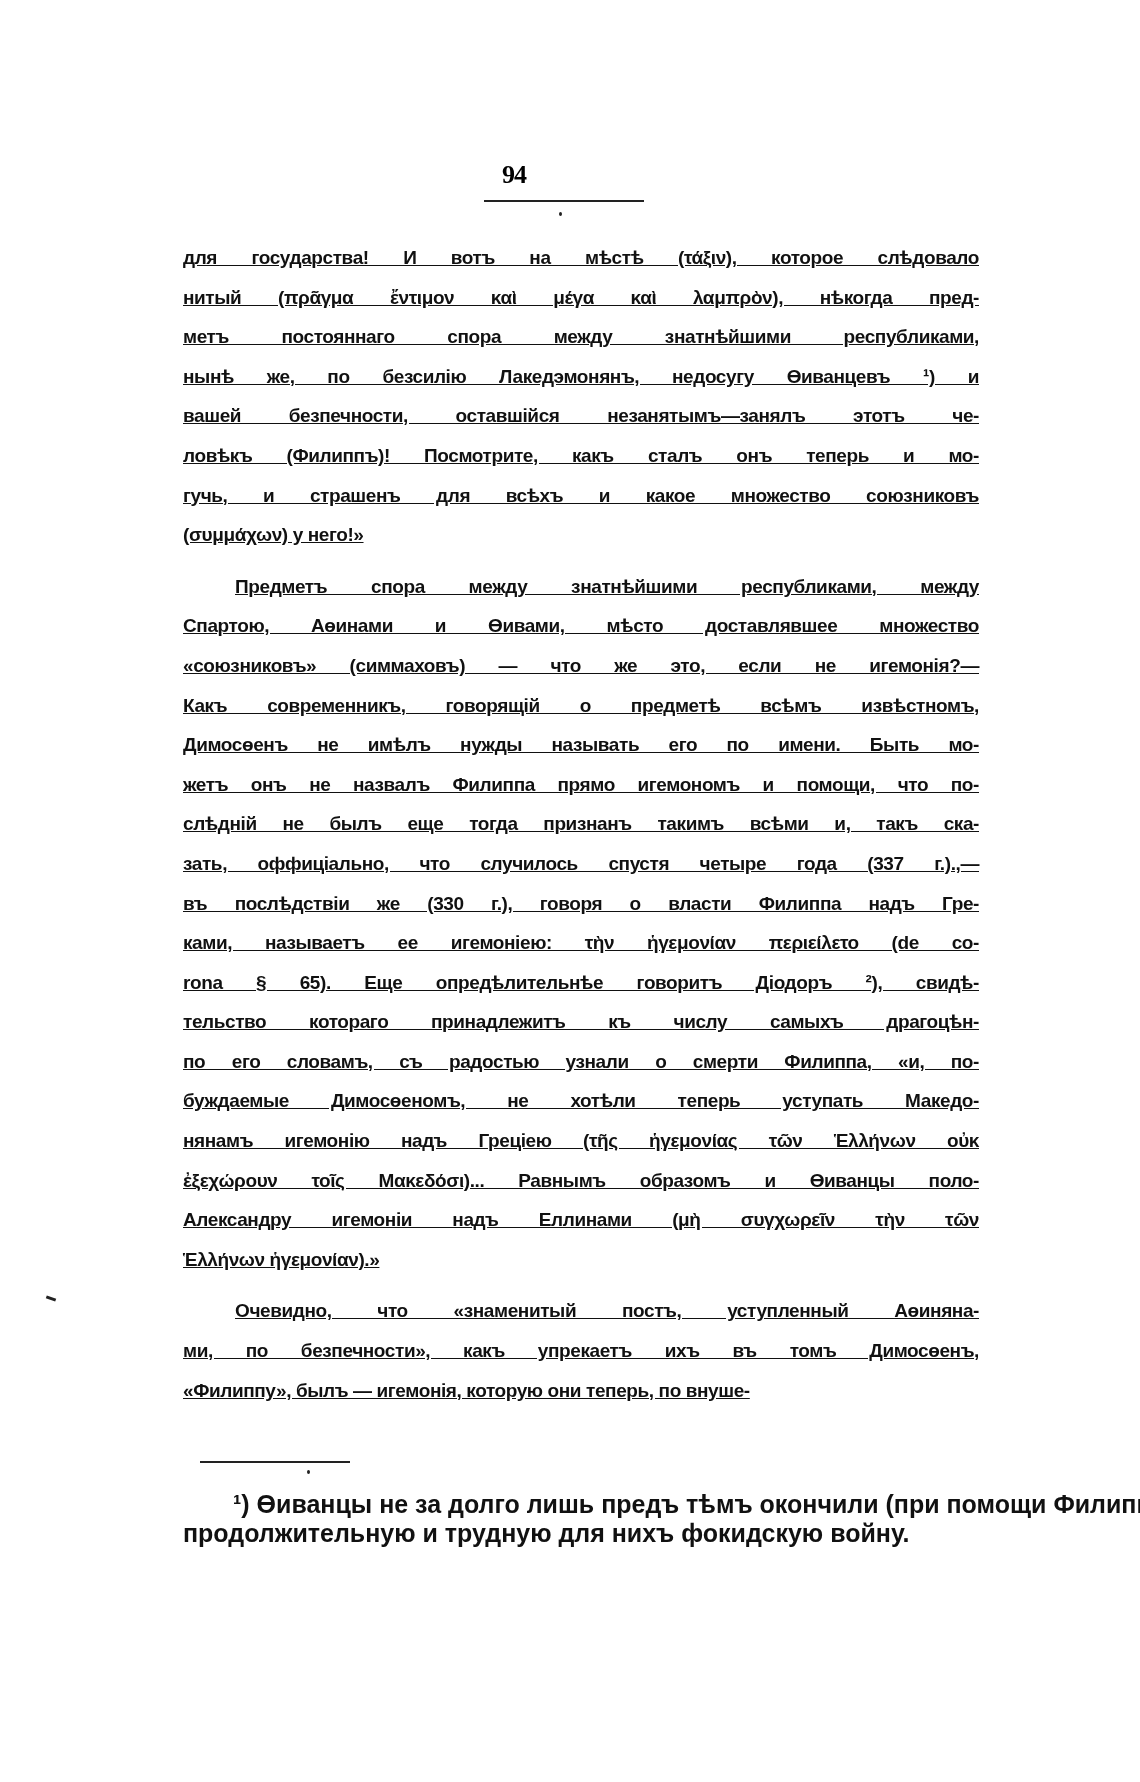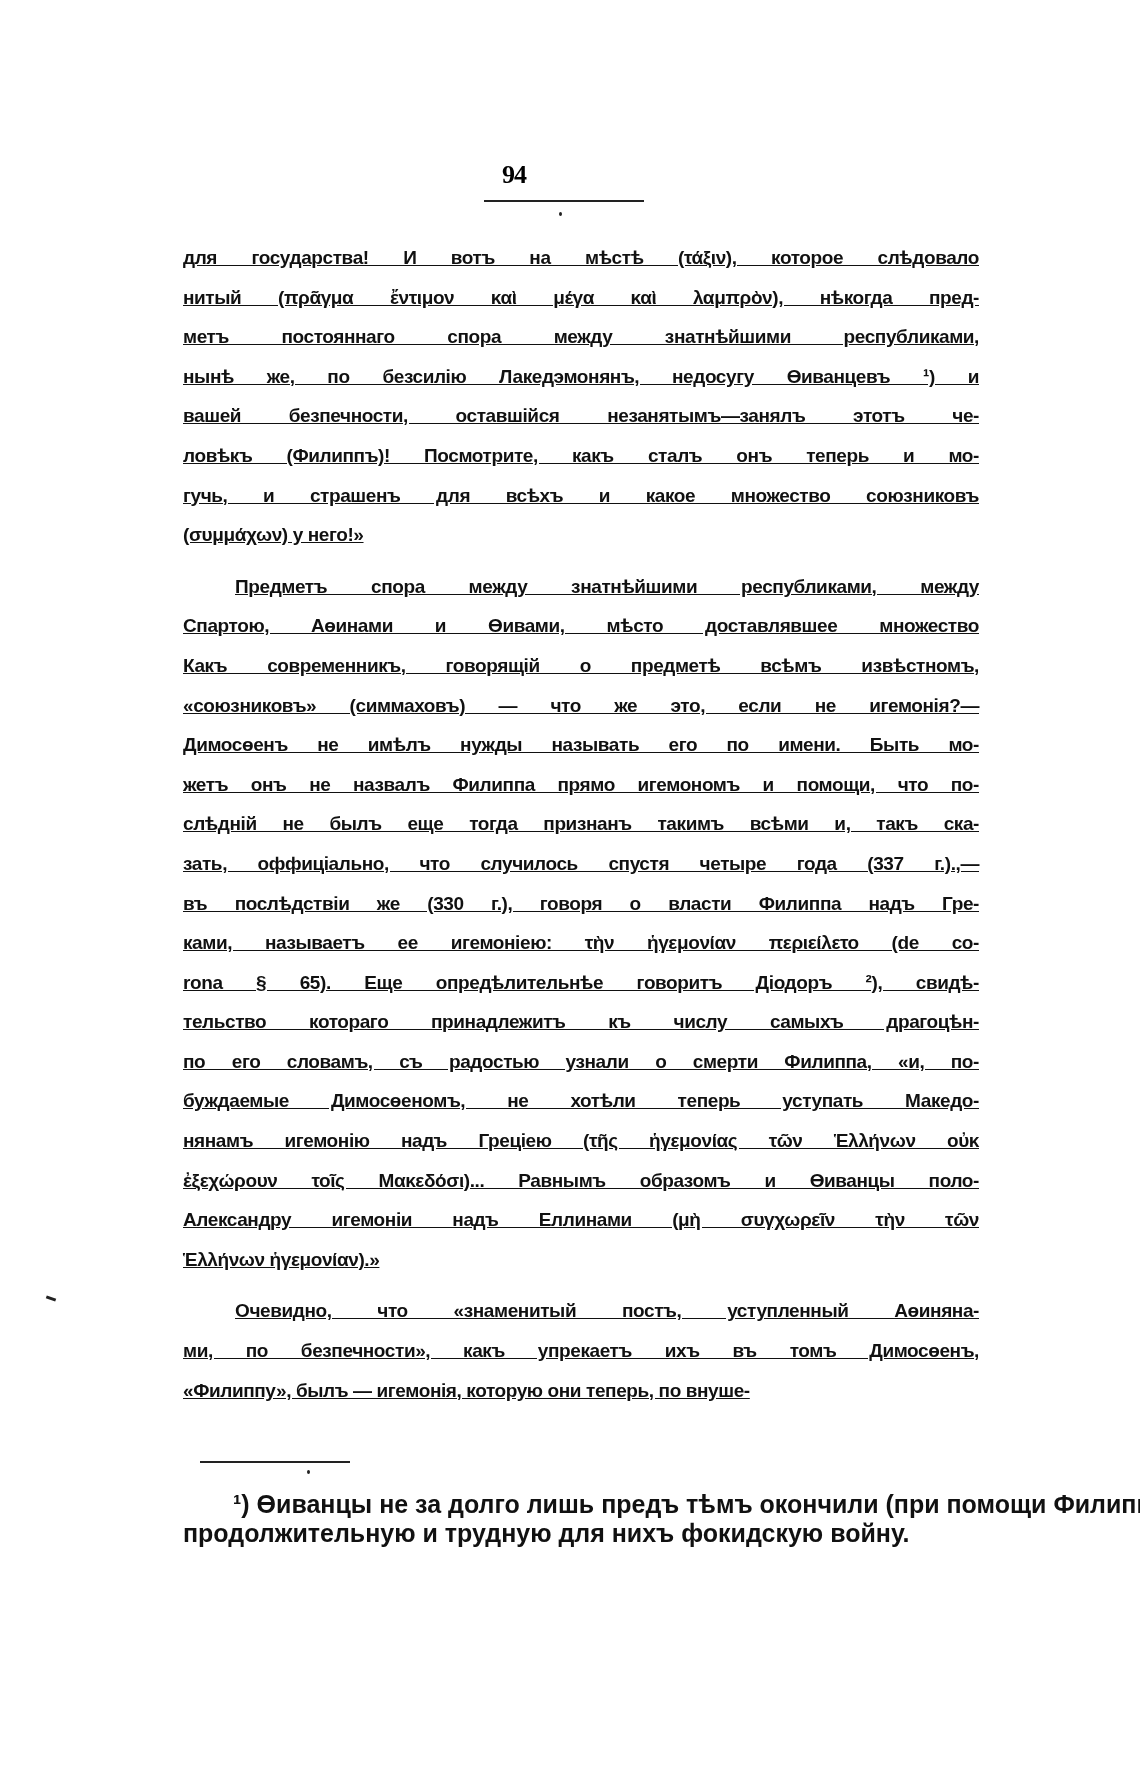--- a/index.html
+++ b/index.html
@@ -40,22 +40,22 @@
       <span class="line">нынѣ же, по безсилію Лакедэмонянъ, недосугу Өиванцевъ ¹) и</span>
       <span class="line">вашей безпечности, оставшійся незанятымъ—занялъ этотъ че-</span>
       <span class="line">ловѣкъ (Филиппъ)! Посмотрите, какъ сталъ онъ теперь и мо-</span>
       <span class="line">гучь, и страшенъ для всѣхъ и какое множество союзниковъ</span>
       <span class="line last">(συμμάχων) у него!»</span>
     </div>
     <div class="para-gap"></div>
     <div>
       <span class="line indent">Предметъ спора между знатнѣйшими республиками, между</span>
       <span class="line">Спартою, Аөинами и Өивами, мѣсто доставлявшее множество</span>
+      <span class="line">«союзниковъ» (симмаховъ) — что же это, если не игемонія?—</span>
       <span class="line">Какъ современникъ, говорящій о предметѣ всѣмъ извѣстномъ,</span>
-      <span class="line">«союзниковъ» (симмаховъ) — что же это, если не игемонія?—</span>
       <span class="line">Димосөенъ не имѣлъ нужды называть его по имени. Быть мо-</span>
       <span class="line">жетъ онъ не назвалъ Филиппа прямо игемономъ и помощи, что по-</span>
       <span class="line">слѣдній не былъ еще тогда признанъ такимъ всѣми и, такъ ска-</span>
       <span class="line">зать, оффиціально, что случилось спустя четыре года (337 г.).,—</span>
       <span class="line">въ послѣдствіи же (330 г.), говоря о власти Филиппа надъ Гре-</span>
       <span class="line">ками, называетъ ее игемоніею: τὴν ἡγεμονίαν περιείλετο (de co-</span>
       <span class="line">rona § 65). Еще опредѣлительнѣе говоритъ Діодоръ ²), свидѣ-</span>
       <span class="line">тельство котораго принадлежитъ къ числу самыхъ драгоцѣн-</span>
       <span class="line">по его словамъ, съ радостью узнали о смерти Филиппа, «и, по-</span>
       <span class="line">буждаемые Димосөеномъ, не хотѣли теперь уступать Македо-</span>

